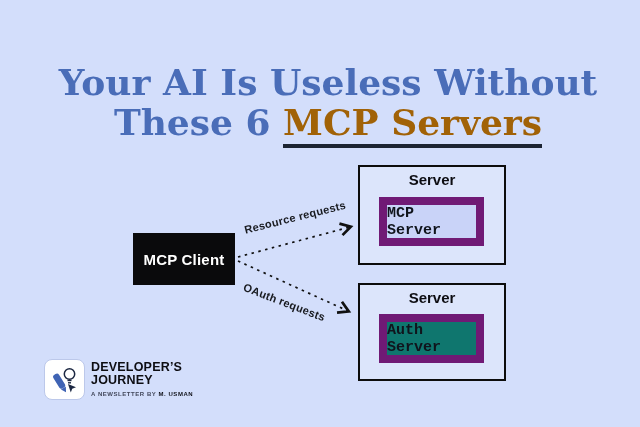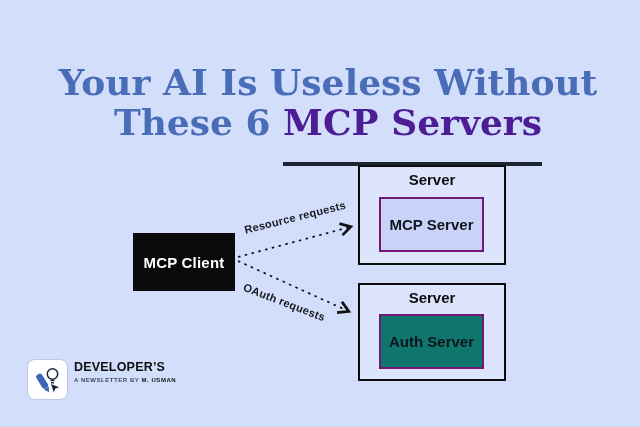--- a/index.html
+++ b/index.html
@@ -17,30 +17,30 @@
     top: 62px; left: 0; right: 0;
     text-align: center;
     font-family: "DejaVu Serif", "Liberation Serif", serif;
     font-weight: bold;
     font-size: 36px;
     line-height: 1.12;
     color: #4a6db8;
     margin-left: 16px;
   }
   .title .dark-underlined {
-    color: #4c1d95;
+    color: #a16207;
     border-bottom: 4px solid #1c2433;
-    padding-bottom: 19px;
+    padding-bottom: 1px;
   }
 
   
   .client-box {
     position: absolute;
     left: 133px; top: 233px;
-    width: 102px; height: 58px;
+    width: 102px; height: 52px;
     background: #0a0a0c;
     color: #ffffff;
     display: flex; align-items: center; justify-content: center;
     font-weight: 700; font-size: 15px;
     letter-spacing: 0.2px;
   }
 
   .server-outer {
     position: absolute;
     left: 358px;
@@ -51,25 +51,26 @@
   .server-outer.top    { top: 165px; height: 100px; }
   .server-outer.bottom { top: 283px; height:  98px; }
   .server-outer .server-label {
     text-align: center;
     margin-top: 4px;
     font-weight: 700; font-size: 15px;
     color: #0d0d12;
   }
   .server-inner {
     position: absolute;
-    left: 19px; width: 105px; height: 55px;
-    border: 2px solid #701a75;
+    left: 19px; width: 105px; height: 49px;
+    border: 8px solid #701a75;
     display: flex; align-items: center; justify-content: center;
     font-weight: 700; font-size: 15px;
     color: #10141c;
+    font-family: Liberation Mono, monospace;
   }
   .server-outer.top    .server-inner { top: 30px; }
   .server-outer.bottom .server-inner { top: 29px; }
 
   .overlay {
     position: absolute; left: 0; top: 0;
     width: 640px; height: 427px;
     pointer-events: none;
   }
 
@@ -81,21 +82,21 @@
     letter-spacing: 0.3px;
     white-space: nowrap;
     transform-origin: left top;
   }
   .arrow-label.resource { left: 243px; top: 224px; transform: rotate(-14deg); }
   .arrow-label.oauth    { left: 246px; top: 281px; transform: rotate(21deg); }
 
   
   .brand {
     position: absolute;
-    left: 27px; top: 359px;
+    left: 44px; top: 359px;
     display: flex; align-items: flex-start;
   }
   .brand-icon-box {
     width: 41px; height: 41px;
     background: #ffffff;
     border: 1px solid #bcc8ea;
     border-radius: 8px;
     display: flex; align-items: center; justify-content: center;
   }
   .brand-text { margin-left: 6px; padding-top: 2px; }
@@ -161,17 +162,18 @@
       <g transform="rotate(-32 12 20)">
         <rect x="9" y="10" width="6.5" height="16" rx="2.6" fill="#3f63b4"></rect>
         <path d="M9.4 26 L15.1 26 L12.25 31 Z" fill="#3f63b4"></path>
       </g>
 
       <path d="M20 21 l8 3.2 -3.8 1.6 -1.4 3.8 Z" fill="#1b2742"></path>
     </svg>
   </div>
   <div class="brand-text">
     <div class="brand-name">DEVELOPER’S</div>
+    <div class="brand-name">JOURNEY</div>
     <div class="brand-tagline">
       <span>A NEWSLETTER BY </span><span class="author">M. USMAN</span>
     </div>
   </div>
 </div>
 
 </body></html>

